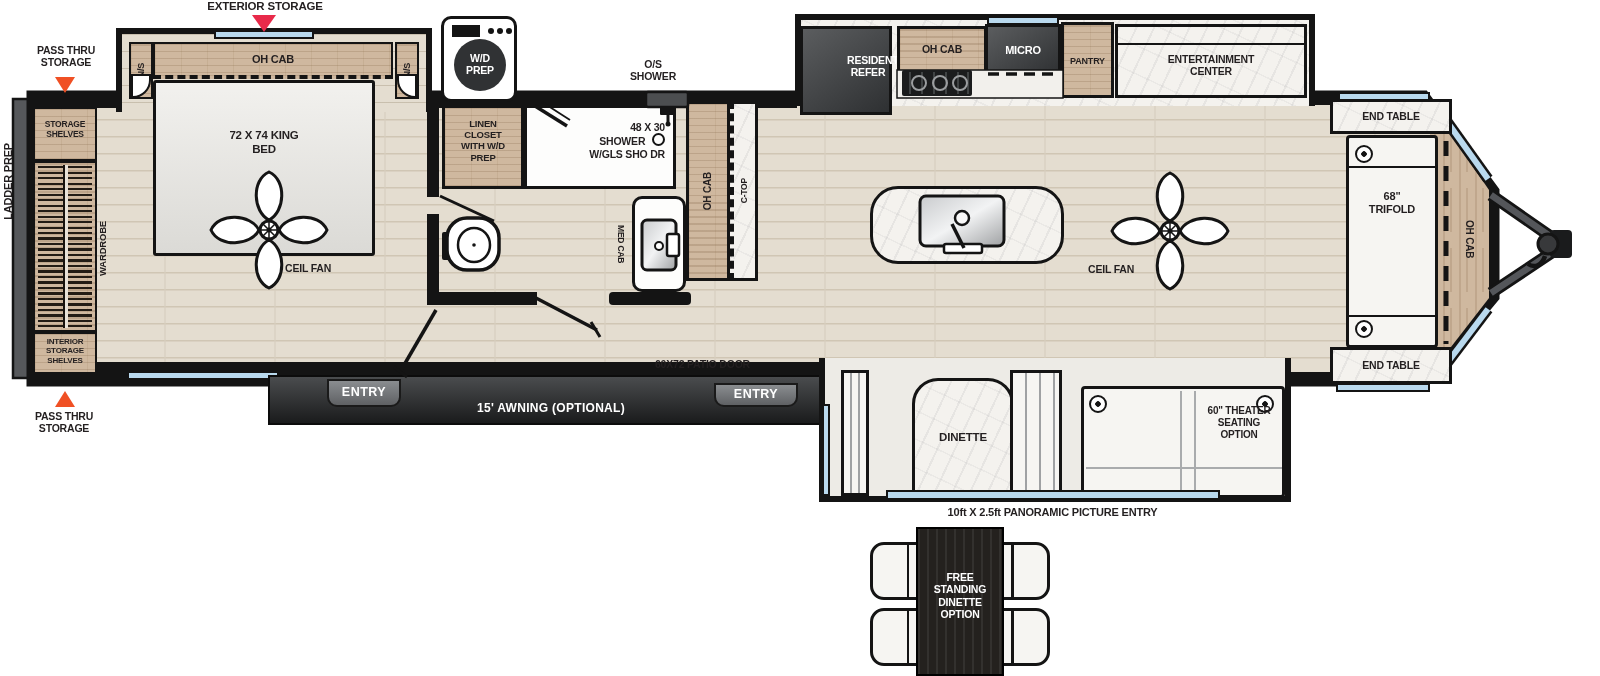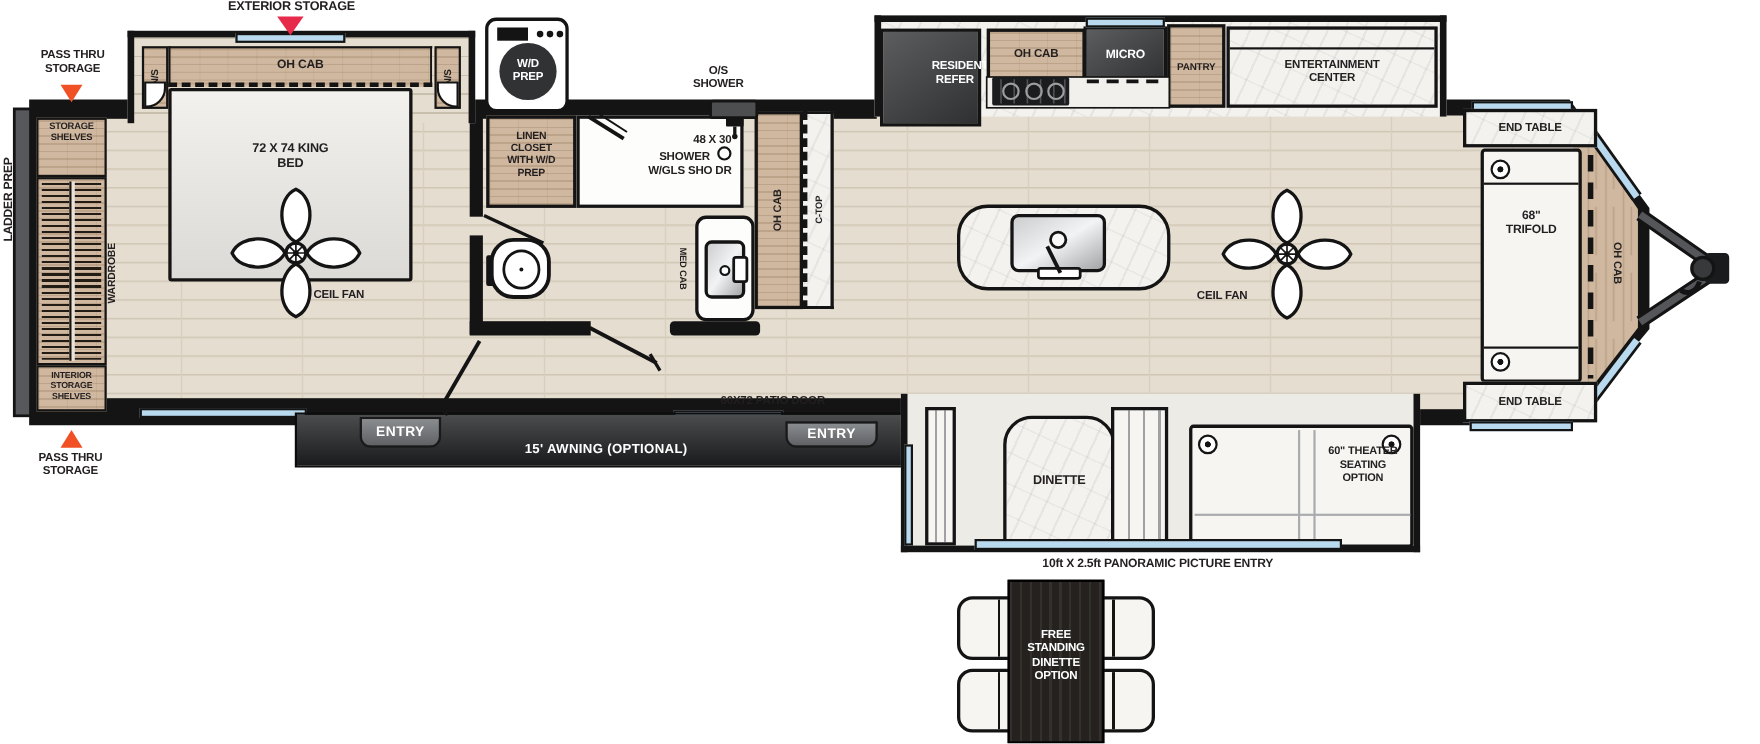--- a/index.html
+++ b/index.html
@@ -96,21 +96,21 @@
         <span class="lbl vup" style="font-size:9px;">N/S</span>
       </div>
   </div>
   <div class="c" style="left:131px;top:74px;width:20px;height:24px;background:#fff;border:2.5px solid #141414;border-radius:0 0 18px 0;"></div>
   <div class="c" style="left:397px;top:74px;width:20px;height:24px;background:#fff;border:2.5px solid #141414;border-radius:0 0 0 18px;"></div>
   <div class="c" style="left:153px;top:80px;width:222px;height:176px;background:linear-gradient(180deg,#f2f1ee,#dbdad6);border:3px solid #141414;border-radius:3px;">
     <div class="lbl" style="width:70px;margin:46px auto 0;font-size:11.5px;">72 X 74 KING BED</div>
   </div>
 
   <div class="c wood" style="left:33px;top:107px;width:64px;height:54px;border:2.5px solid #141414;">
-    <div class="lbl" style="font-size:8.5px;">STORAGE SHELVES</div>
+    <div class="lbl" style="font-size:8.5px;padding-top:10px;">STORAGE SHELVES</div>
   </div>
   <div class="c wood" style="left:33px;top:161px;width:64px;height:171px;border:2.5px solid #141414;">
     <div class="c" style="left:3px;top:3px;right:3px;bottom:3px;background:repeating-linear-gradient(180deg,#231c15 0 2px,transparent 2px 5.5px);"></div>
     <div class="c" style="left:50%;top:2px;bottom:2px;width:5px;margin-left:-2.5px;background:#e8e2d8;border-left:2px solid #17120d;"></div>
   </div>
   <div class="c" style="left:92px;top:192px;width:22px;height:112px;">
     <div class="vwrap">
         <span class="lbl vup" style="font-size:9.5px;">WARDROBE</span>
       </div>
   </div>

